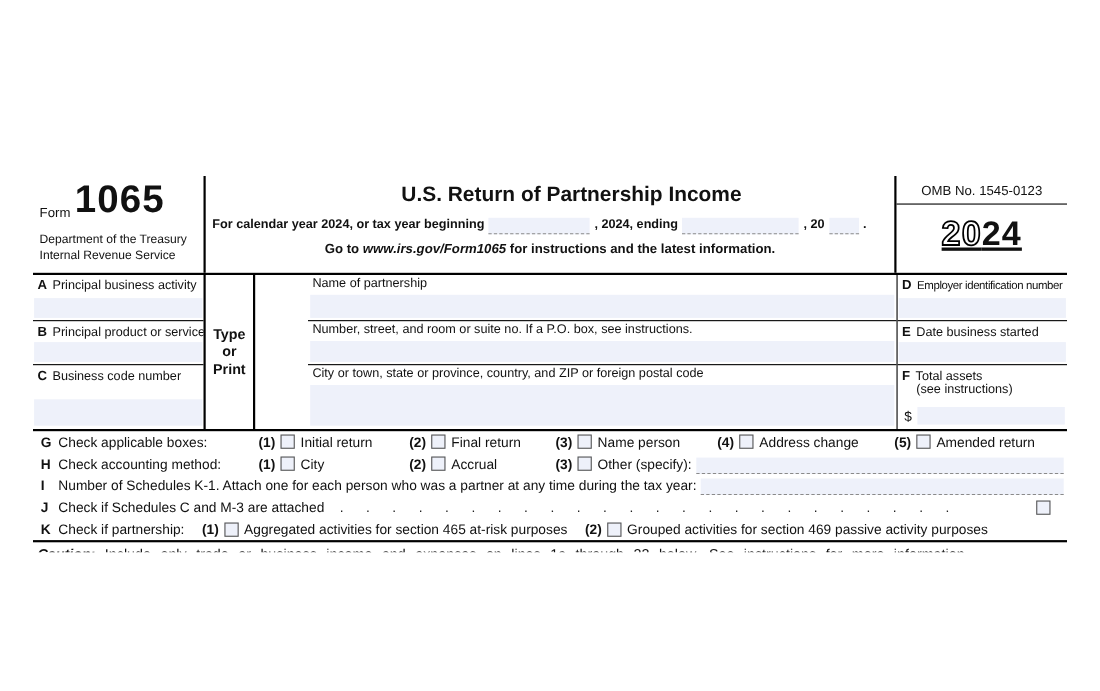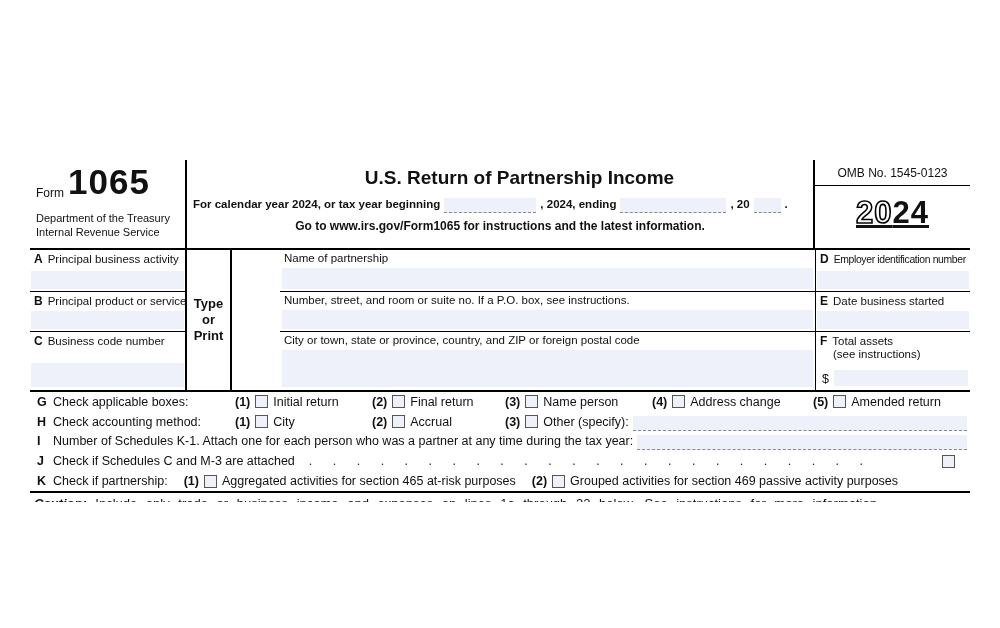--- a/index.html
+++ b/index.html
@@ -12,21 +12,21 @@
   .h-left { width:155px; position:relative; padding-top:5px; }
   .form-word { font-size:12px; position:absolute; left:6px; top:26px; }
   .form-number { font-size:35px; font-weight:bold; position:absolute; left:38px; top:2px; letter-spacing:1px; }
   .agency { position:absolute; left:6px; top:52px; font-size:11px; line-height:13.5px; }
   .h-mid { flex:1; border-left:2px solid #000; border-right:2px solid #000; position:relative; }
   .title { text-align:center; font-size:19px; font-weight:bold; padding-top:7px;padding-left:39px; }
   .cal-line { display:flex; align-items:flex-start; font-size:11.5px; font-weight:bold; padding:9px 20px 0 4px; white-space:nowrap; }
   .cal-line > span { margin:0 2px; }
   .cal-input { display:inline-block; height:15px; background:#eef1fa; border-bottom:1.3px dashed #8a8a8a; }
   .goto-line { text-align:center; font-size:12px; font-weight:bold; padding-top:6px; }
-  .goto-line .url { }
+  .goto-line .url { font-style:italic; }
   .h-right { width:155px; }
   .omb { height:26px; line-height:26px; text-align:center; font-size:12px; border-bottom:1.4px solid #000; }
   .year { text-align:center; font-size:31px; font-weight:bold; padding-top:9px; letter-spacing:1px;text-decoration:underline; }
   .year .outline { color:#fff; -webkit-text-stroke:1.6px #000; }
 
   
   .table { display:flex; height:144px; border-top:2.5px solid #000; border-bottom:2.5px solid #000; }
   .col-left { width:155px; display:flex; flex-direction:column; }
   .col-type { width:47px; border-left:2px solid #000; border-right:2px solid #000; display:flex; flex-direction:column; justify-content:center; align-items:center; font-size:13px; font-weight:bold; line-height:16px; }
   .col-mid { flex:1; display:flex; flex-direction:column;padding-left:48px; }

